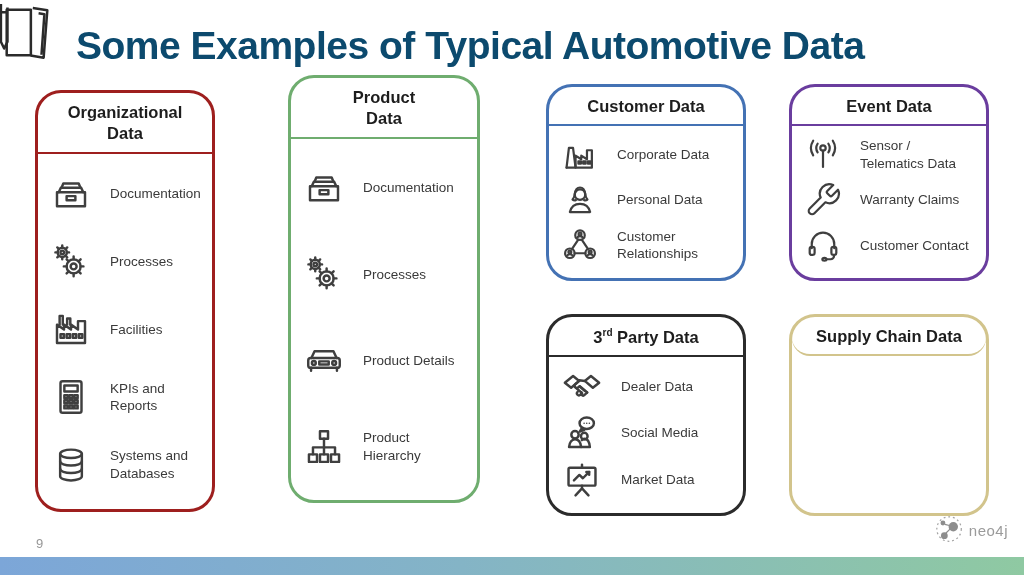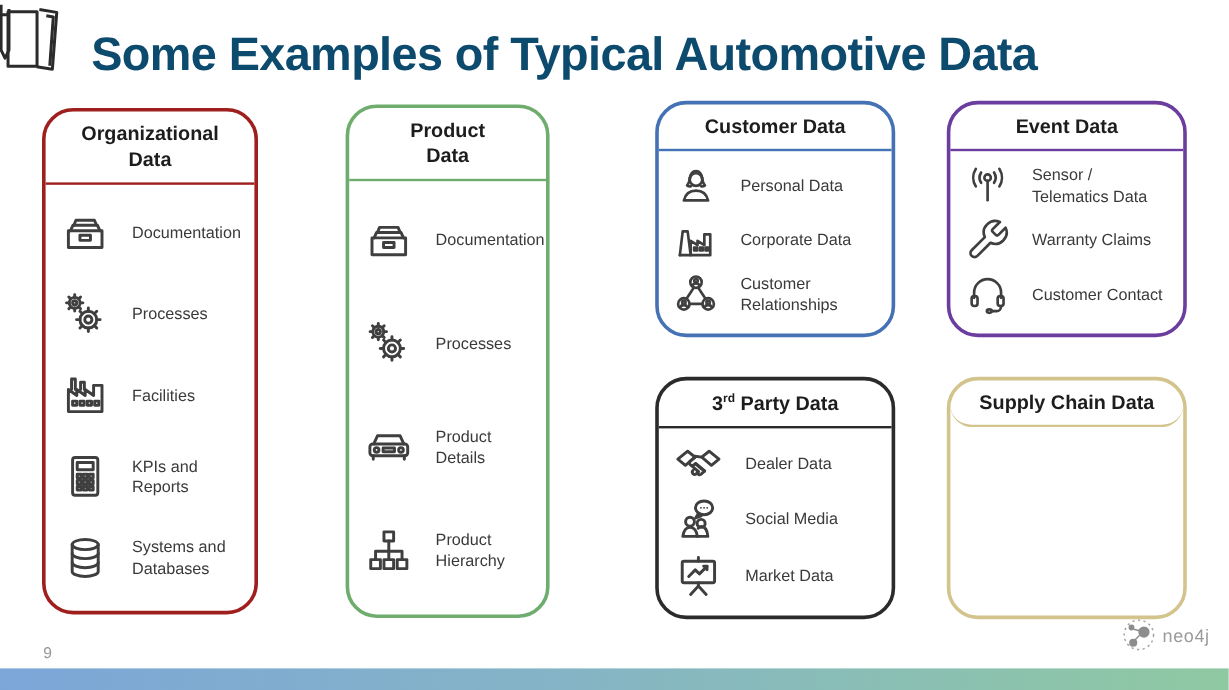--- a/index.html
+++ b/index.html
@@ -27,21 +27,21 @@
   }
   .item{display:flex;align-items:center;gap:18px;}
   .item-icon{
     width:42px;height:42px;flex:0 0 42px;color:#3f3f3f;
     fill:none;stroke:currentColor;stroke-width:1.4;
     stroke-linecap:round;stroke-linejoin:round;
   }
   .box-customer .item-icon,.box-event .item-icon{width:38px;height:38px;flex-basis:38px;}
   .item-label{font-size:13.5px;color:#3a3a3a;line-height:1.3;}
   .box-organizational{left:35px;top:90px;width:180px;height:422px;}
-  .box-product{left:288px;top:87px;width:170px;height:428px;}
+  .box-product{left:288px;top:75px;width:192px;height:428px;}
   .box-customer{left:546px;top:84px;width:200px;height:197px;}
   .box-event{left:789px;top:84px;width:200px;height:197px;}
   .box-third-party{left:546px;top:314px;width:200px;height:202px;}
   .box-supply-chain{left:789px;top:314px;width:200px;height:202px;}
   .page-number{position:absolute;left:36px;top:536px;font-size:13px;color:#979797;}
   .logo{position:absolute;right:16px;top:514px;display:flex;align-items:center;gap:3px;}
   .logo-text{font-size:15px;color:#9b9b9b;letter-spacing:0.5px;}
   .footer-bar{
     position:absolute;left:0;bottom:0;width:1024px;height:18px;
     background:linear-gradient(90deg,#7CA6D8 0%,#84B4C6 45%,#8FC9A2 100%);
@@ -286,29 +286,29 @@
       <span class="item-label" style="max-width:70px">Product Hierarchy</span>
     </div>
   </div>
 </div>
 
 <div class="box box-customer" style="border-color: rgb(68, 114, 180);">
   <div class="box-header" style="border-bottom-color: rgb(68, 114, 180);">Customer Data</div>
   <div class="box-body">
     <div class="item">
       <svg class="item-icon">
+          <use href="#corporate-factory-icon"></use>
+        </svg>
+      <span class="item-label">Corporate Data</span>
+    </div>
+    <div class="item">
+      <svg class="item-icon">
           <use href="#person-woman-icon"></use>
         </svg>
       <span class="item-label">Personal Data</span>
-    </div>
-    <div class="item">
-      <svg class="item-icon">
-          <use href="#corporate-factory-icon"></use>
-        </svg>
-      <span class="item-label">Corporate Data</span>
     </div>
     <div class="item">
       <svg class="item-icon">
           <use href="#network-people-icon"></use>
         </svg>
       <span class="item-label" style="max-width:86px">Customer Relationships</span>
     </div>
   </div>
 </div>
 

